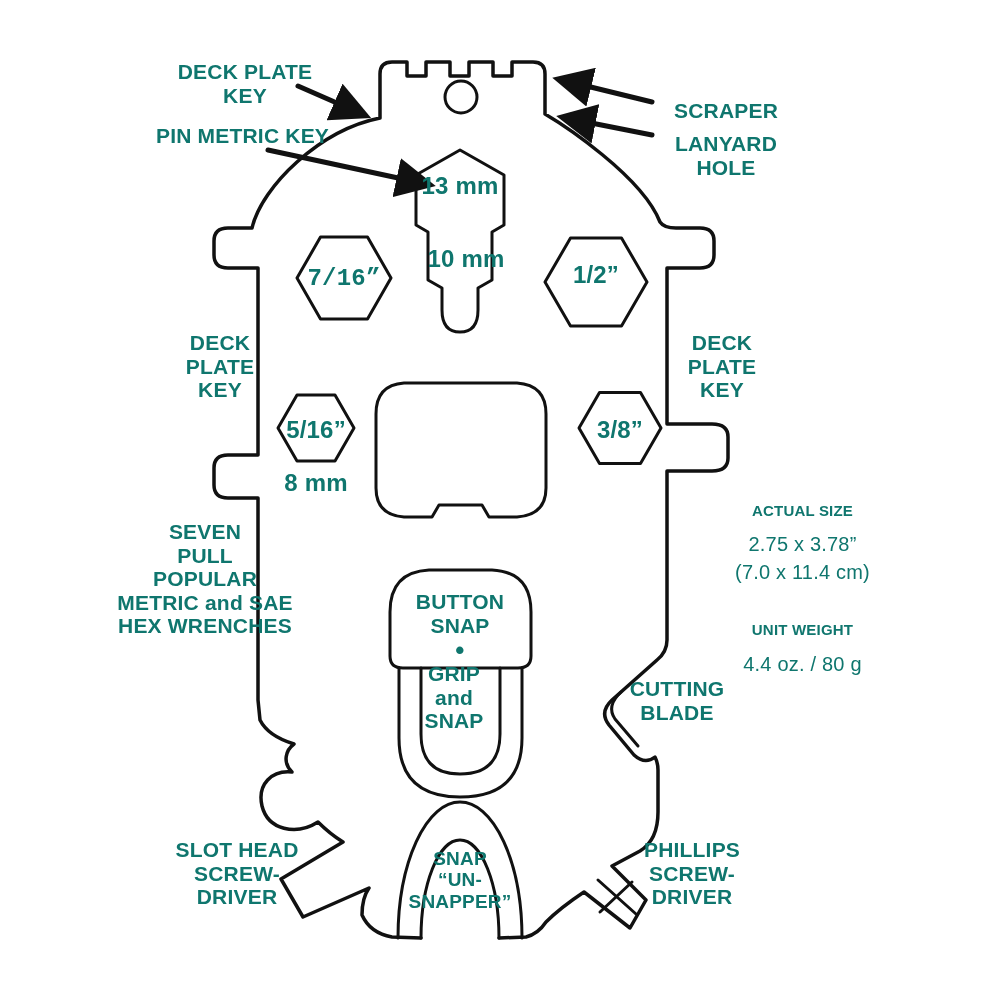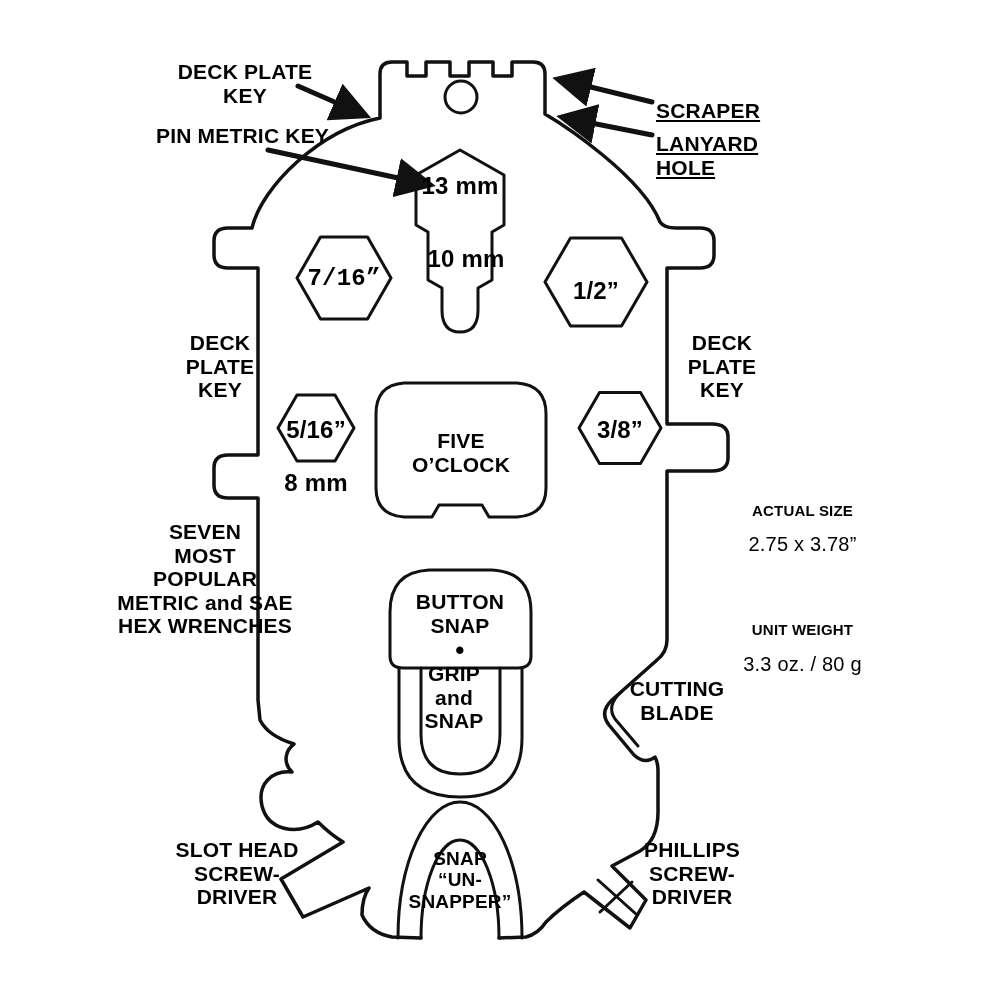--- a/index.html
+++ b/index.html
@@ -3,23 +3,23 @@
 <meta charset="utf-8">
 <style>
   html,body{margin:0;padding:0;background:#fff;}
   .canvas{
     position:relative;width:1000px;height:1000px;background:#ffffff;
     font-family:"Liberation Sans",sans-serif;color:#111;overflow:hidden;
   }
   .canvas svg{position:absolute;left:0;top:0;}
   .lbl{
     position:absolute;font-weight:700;font-size:21px;line-height:1.12;
-    white-space:pre-line;text-align:center;letter-spacing:.2px;color:#000000;
+    white-space:pre-line;text-align:center;letter-spacing:.2px;color:#0f766e;
   }
-  .lbl.left{text-align:left;text-decoration:underline;}
+  .lbl.left{text-align:center;}
   .lbl.small{font-size:24px;}
   .lbl.tiny{font-size:19px;}
   .lbl.dot{font-size:26px;line-height:.8;}
   .spec-title{font-weight:700;font-size:15px;}
   .spec-val{font-weight:400;font-size:20px;line-height:1.25;}
 </style>
 </head>
 <body>
 
 <div class="canvas">
@@ -114,30 +114,28 @@
   <div class="lbl" style="left:160px;top:331px;width:120px;">DECK
 PLATE
 KEY</div>
   <div class="lbl" style="left:662px;top:331px;width:120px;">DECK
 PLATE
 KEY</div>
 
   <div class="lbl small" style="left:400px;top:173px;width:120px;">13 mm</div>
   <div class="lbl small" style="left:406px;top:246px;width:120px;">10 mm</div>
   <div class="lbl small" style="left:284px;top:266px;width:120px;font-family:Liberation Mono, monospace;">7/16”</div>
-  <div class="lbl small" style="left:536px;top:278px;width:120px;">1/2”</div>
+  <div class="lbl small" style="left:536px;top:262px;width:120px;">1/2”</div>
   <div class="lbl small" style="left:256px;top:417px;width:120px;">5/16”</div>
   <div class="lbl small" style="left:256px;top:470px;width:120px;">8 mm</div>
   <div class="lbl small" style="left:560px;top:417px;width:120px;">3/8”</div>
 
-  <div class="lbl" style="left:401px;top:429px;width:120px;">FIVE
-O’CLOCK</div>
 
   <div class="lbl" style="left:115px;top:520px;width:180px;">SEVEN
-MOST
+PULL
 POPULAR
 METRIC and SAE
 HEX WRENCHES</div>
   <div class="lbl" style="left:157px;top:838px;width:160px;">SLOT HEAD
 SCREW-
 DRIVER</div>
 
   <div class="lbl" style="left:400px;top:590px;width:120px;">BUTTON
 SNAP</div>
   <div class="lbl dot" style="left:400px;top:640px;width:120px;">•</div>
@@ -149,16 +147,17 @@
 SNAPPER”</div>
 
   <div class="lbl" style="left:617px;top:677px;width:120px;">CUTTING
 BLADE</div>
   <div class="lbl" style="left:612px;top:838px;width:160px;">PHILLIPS
 SCREW-
 DRIVER</div>
 
   <div class="lbl spec-title" style="left:710px;top:503px;width:185px;">ACTUAL SIZE</div>
   <div class="lbl spec-val" style="left:710px;top:532px;width:185px;">2.75 x 3.78”</div>
+  <div class="lbl spec-val" style="left:710px;top:560px;width:185px;">(7.0 x 11.4 cm)</div>
   <div class="lbl spec-title" style="left:710px;top:622px;width:185px;">UNIT WEIGHT</div>
-  <div class="lbl spec-val" style="left:710px;top:652px;width:185px;">3.3 oz. / 80 g</div>
+  <div class="lbl spec-val" style="left:710px;top:652px;width:185px;">4.4 oz. / 80 g</div>
 
 </div>
 
 </body></html>

